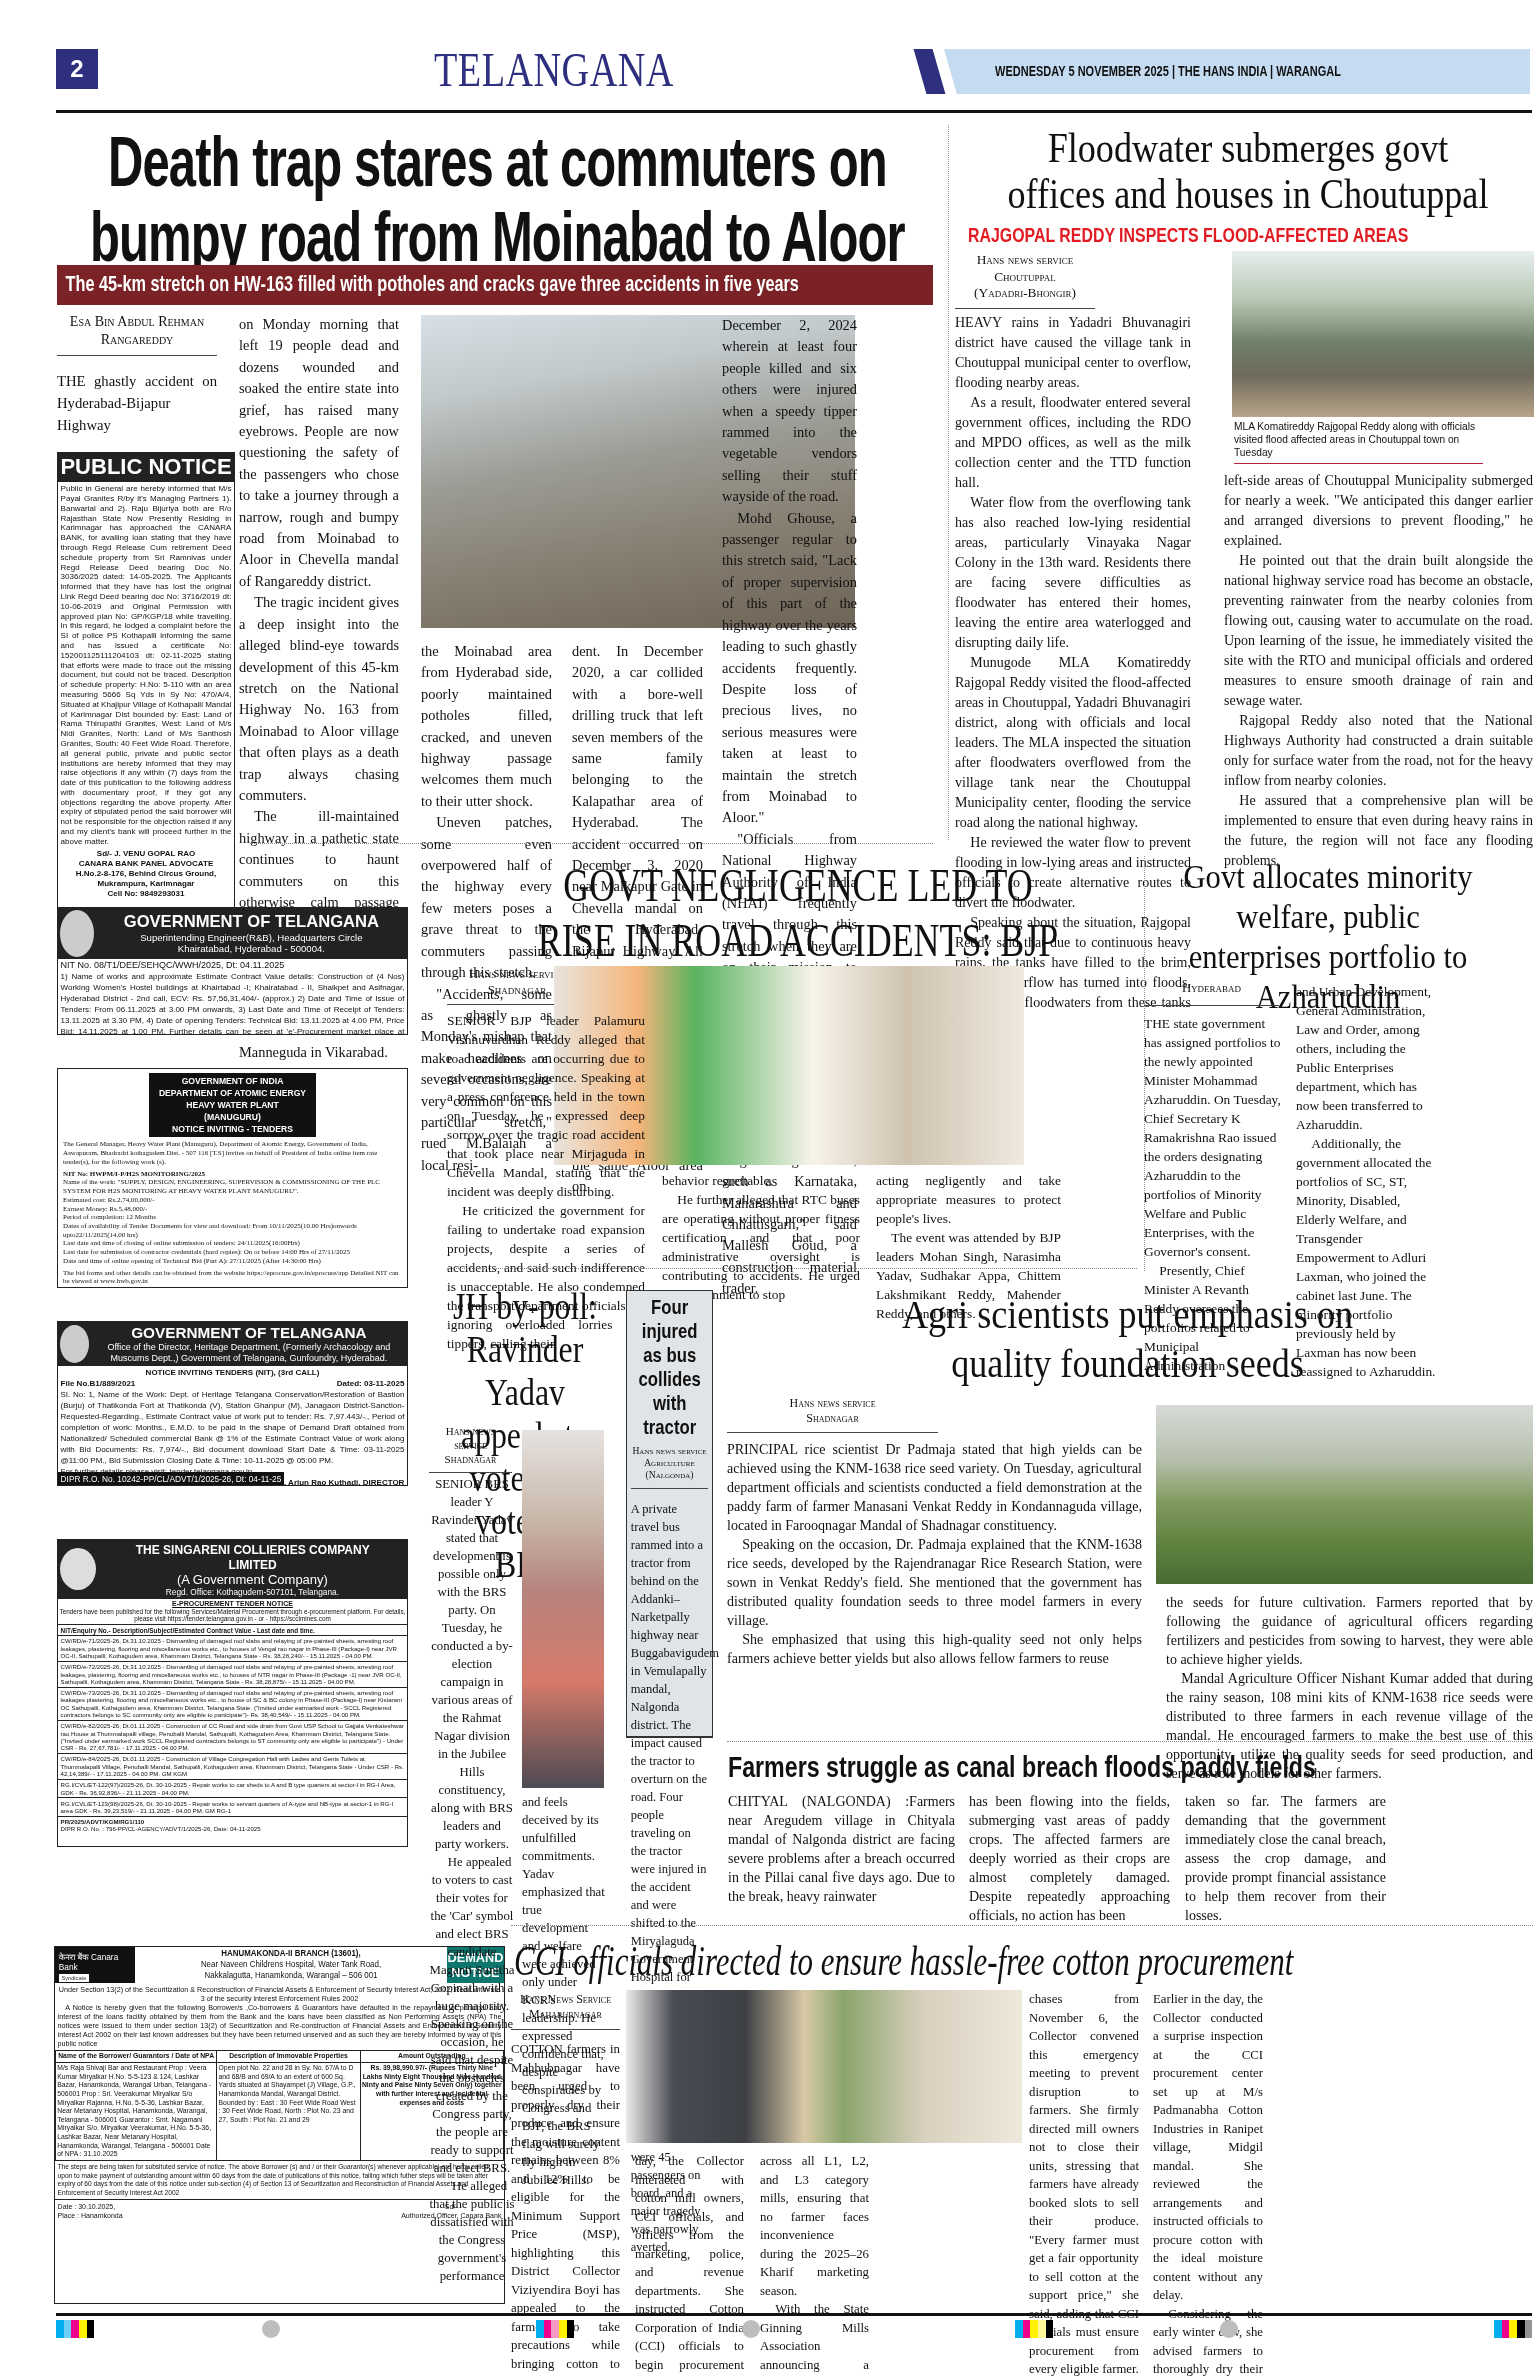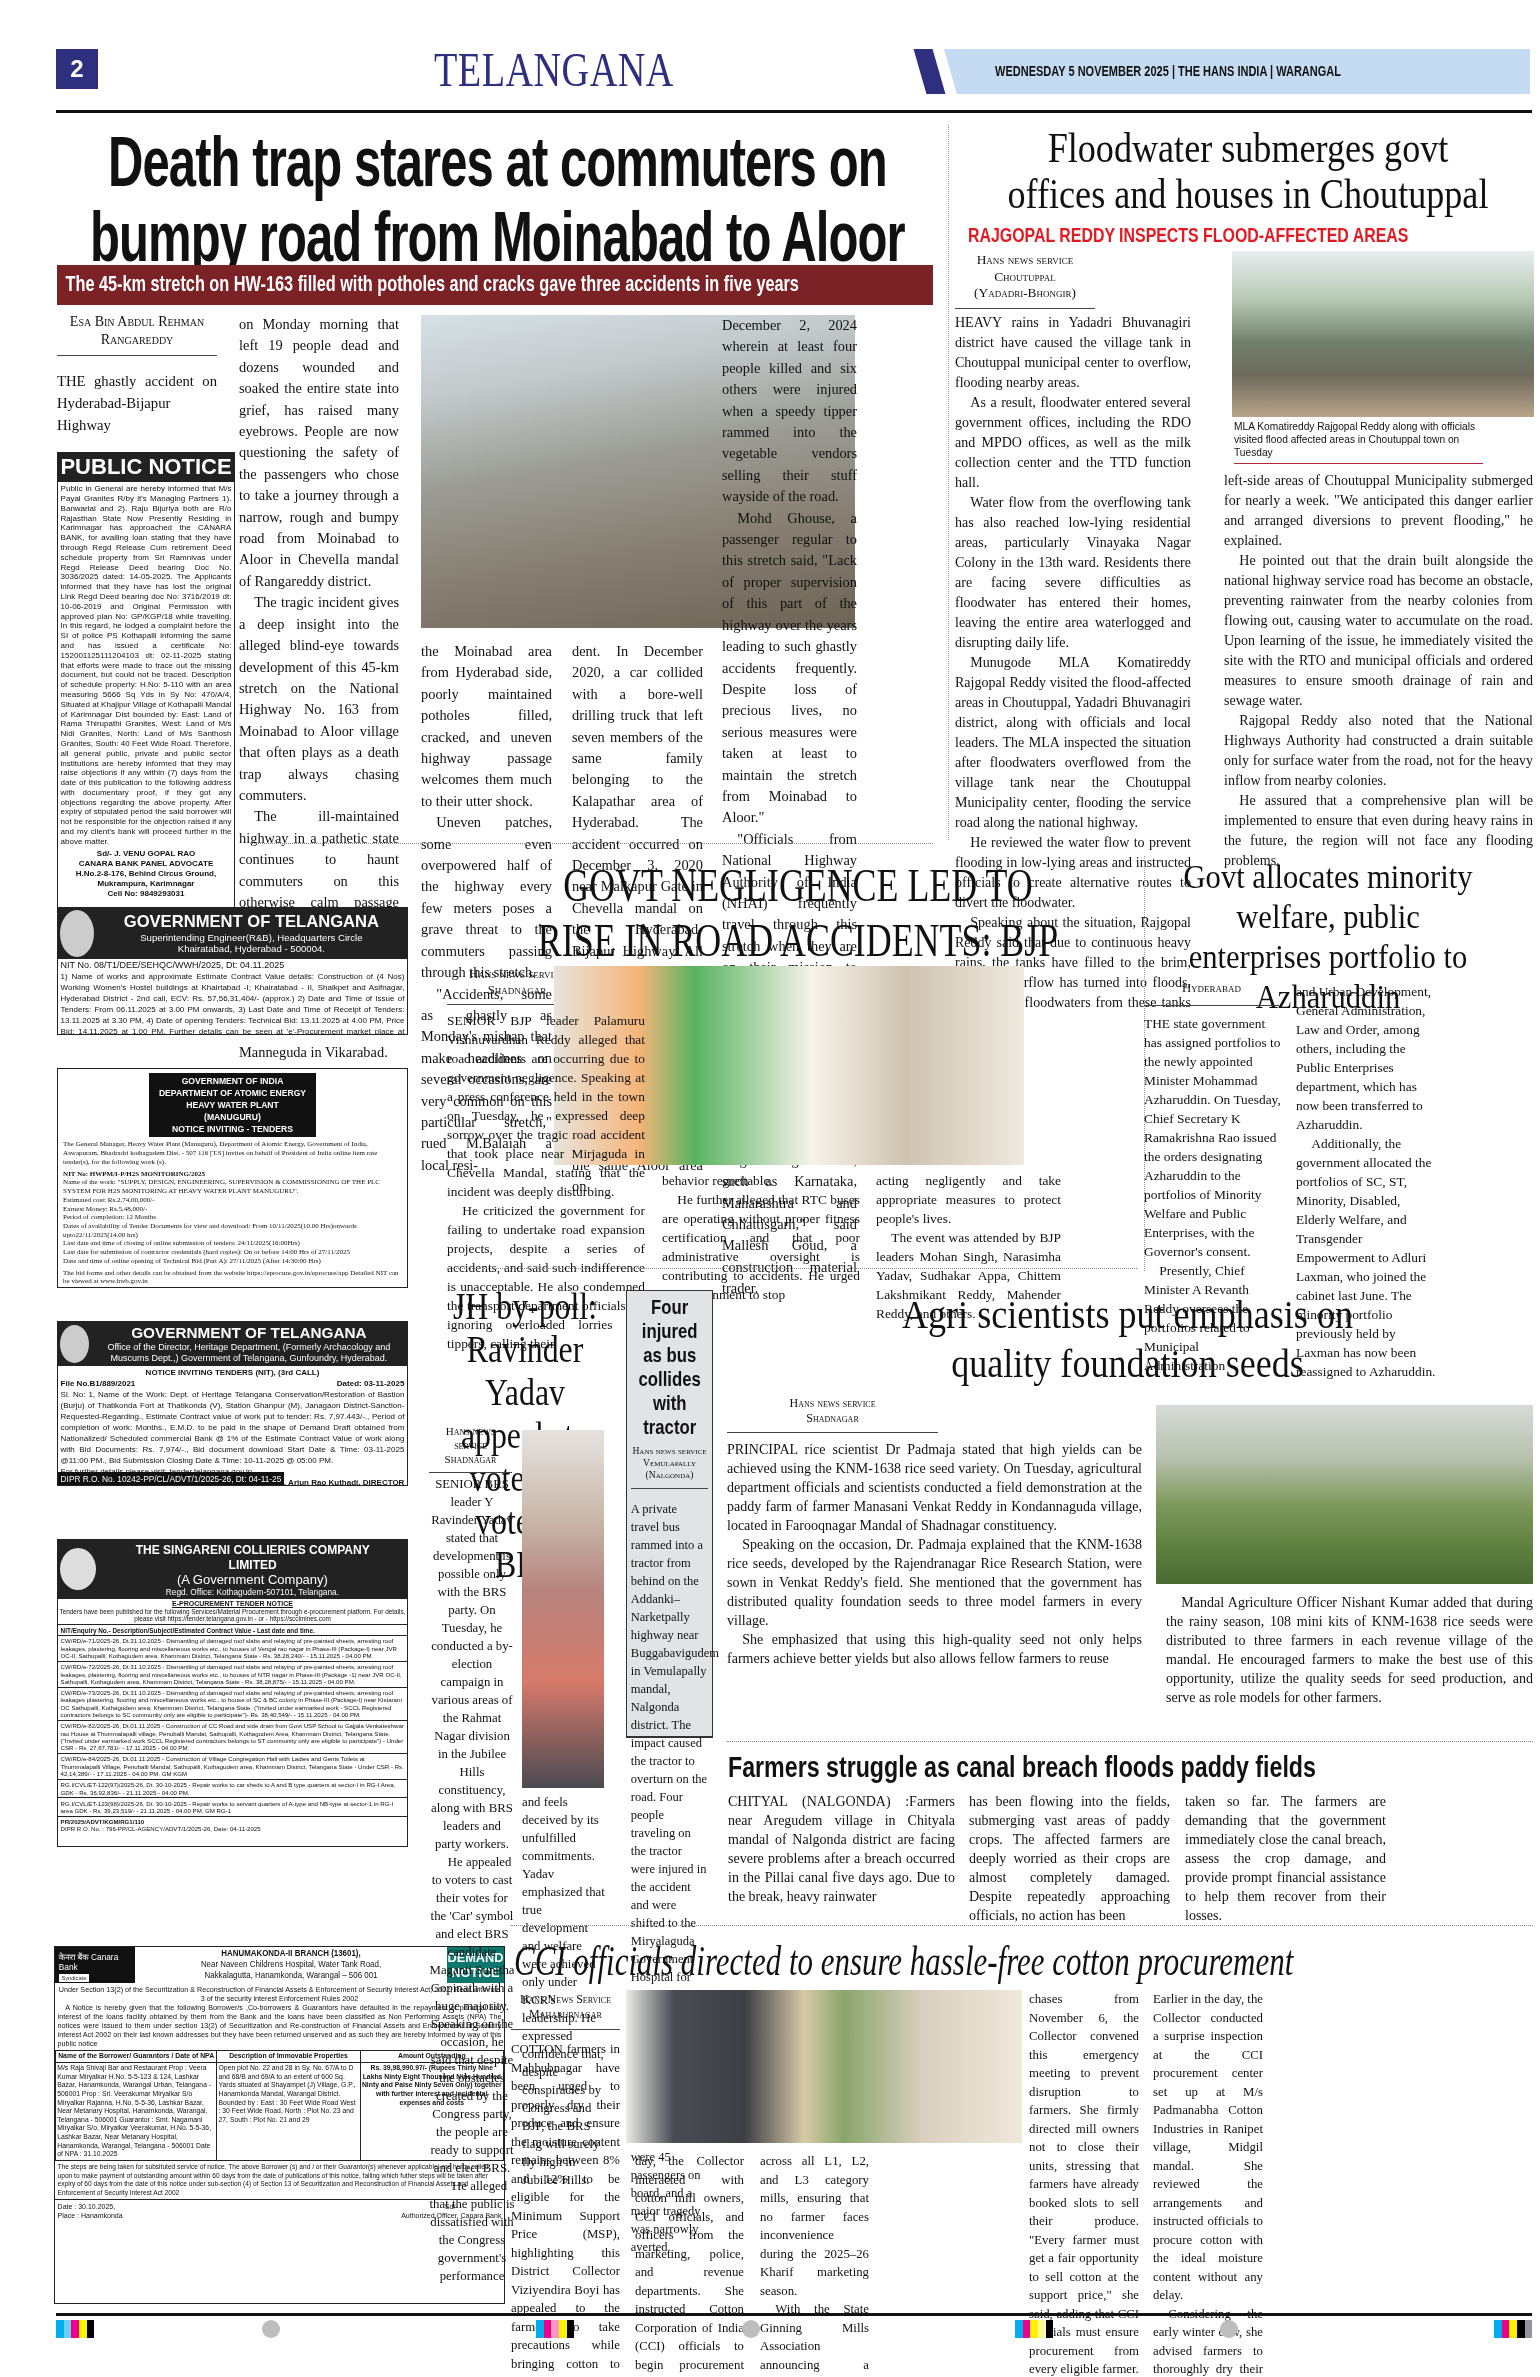--- a/index.html
+++ b/index.html
@@ -295,40 +295,41 @@
   <p>He alleged that the public is dissatisfied with the Congress government's performance</p>
 </div>
 <div class="abs body-text" style="left:522px;top:1793px;width:86px;font-size:12.8px;line-height:18px;text-align:left;">
   <p class="first">and feels deceived by its unfulfilled commitments. Yadav emphasized that true development and welfare were achieved only under KCR's leadership. He expressed confidence that, despite conspiracies by Congress and BJP, the BRS flag will surely fly high in Jubilee Hills.</p>
 </div>
 
 <div class="abs" style="left:626px;top:1290px;width:87px;height:448px;background:#e1e4e7;border:1.3px solid #333;border-bottom:2.6px solid #333;padding:3.8px;">
   <div class="sans" style="font-weight:bold;font-size:20.4px;line-height:24px;text-align:center;transform:scaleX(0.82);transform-origin:center top;margin:0 -9px;">Four injured as bus collides with tractor</div>
   <div class="byline" style="font-size:9.6px;line-height:12px;margin-top:6.4px;">
     <div>Hans news service</div>
-    <div>Vemulapally</div>
+    <div>Agriculture</div>
     <div>(Nalgonda)</div>
   </div>
   <div class="body-text" style="font-size:12.5px;line-height:18px;text-align:left;">A private travel bus rammed into a tractor from behind on the Addanki–Narketpally highway near Buggabavigudem in Vemulapally mandal, Nalgonda district. The impact caused the tractor to overturn on the road. Four people traveling on the tractor were injured in the accident and were shifted to the Miryalaguda Government Hospital for treatment. The bus was traveling from Kavali in Andhra Pradesh to Hyderabad at the time of the incident. There were 45 passengers on board, and a major tragedy was narrowly averted.</div>
 </div>
 
 <div class="abs serif" style="left:722px;top:1290px;width:811px;font-size:41px;line-height:49px;text-align:center;padding:0 109px;transform:scaleX(0.88);transform-origin:center top;">Agri scientists put emphasis on quality foundation seeds</div>
 <div class="abs" style="left:727px;top:1396px;width:211px;">
   <div class="byline" style="font-size:12px;line-height:14.7px;">
     <div>Hans news service</div>
     <div>Shadnagar</div>
   </div>
 </div>
 <div class="abs" style="left:1156px;top:1405px;width:377px;height:179px;background:linear-gradient(180deg,#d7dbd8 0%,#b7c0ad 30%,#7f9a5d 55%,#5d7f3e 80%,#4a6b33 100%);"></div>
 <div class="abs body-text" style="left:727px;top:1440px;width:415px;font-size:14px;line-height:19px;">
   <p class="first">PRINCIPAL rice scientist Dr Padmaja stated that high yields can be achieved using the KNM-1638 rice seed variety. On Tuesday, agricultural department officials and scientists conducted a field demonstration at the paddy farm of farmer Manasani Venkat Reddy in Kondannaguda village, located in Farooqnagar Mandal of Shadnagar constituency.</p>
   <p>Speaking on the occasion, Dr. Padmaja explained that the KNM-1638 rice seeds, developed by the Rajendranagar Rice Research Station, were sown in Venkat Reddy's field. She mentioned that the government has distributed quality foundation seeds to three model farmers in every village.</p>
   <p>She emphasized that using this high-quality seed not only helps farmers achieve better yields but also allows fellow farmers to reuse</p>
 </div>
 <div class="abs body-text" style="left:1166px;top:1593px;width:367px;font-size:14px;line-height:19px;">
+  <p class="first">the seeds for future cultivation. Farmers reported that by following the guidance of agricultural officers regarding fertilizers and pesticides from sowing to harvest, they were able to achieve higher yields.</p>
   <p>Mandal Agriculture Officer Nishant Kumar added that during the rainy season, 108 mini kits of KNM-1638 rice seeds were distributed to three farmers in each revenue village of the mandal. He encouraged farmers to make the best use of this opportunity, utilize the quality seeds for seed production, and serve as role models for other farmers.</p>
 </div>
 <div class="abs dotline" style="left:727px;top:1741px;width:806px;"></div>
 
 <div class="abs sans" style="left:728px;top:1751px;font-size:29px;font-weight:bold;white-space:nowrap;transform:scaleX(0.80);transform-origin:left top;">Farmers struggle as canal breach floods paddy fields</div>
 <div class="abs body-text" style="left:728px;top:1792px;width:227px;font-size:14px;line-height:19px;">
   <p class="first">CHITYAL (NALGONDA) :Farmers near Aregudem village in Chityala mandal of Nalgonda district are facing severe problems after a breach occurred in the Pillai canal five days ago. Due to the break, heavy rainwater</p>
 </div>
 <div class="abs body-text" style="left:969px;top:1792px;width:201px;font-size:14px;line-height:19px;">
   <p class="first">has been flowing into the fields, submerging vast areas of paddy crops. The affected farmers are deeply worried as their crops are almost completely damaged. Despite repeatedly approaching officials, no action has been</p>

